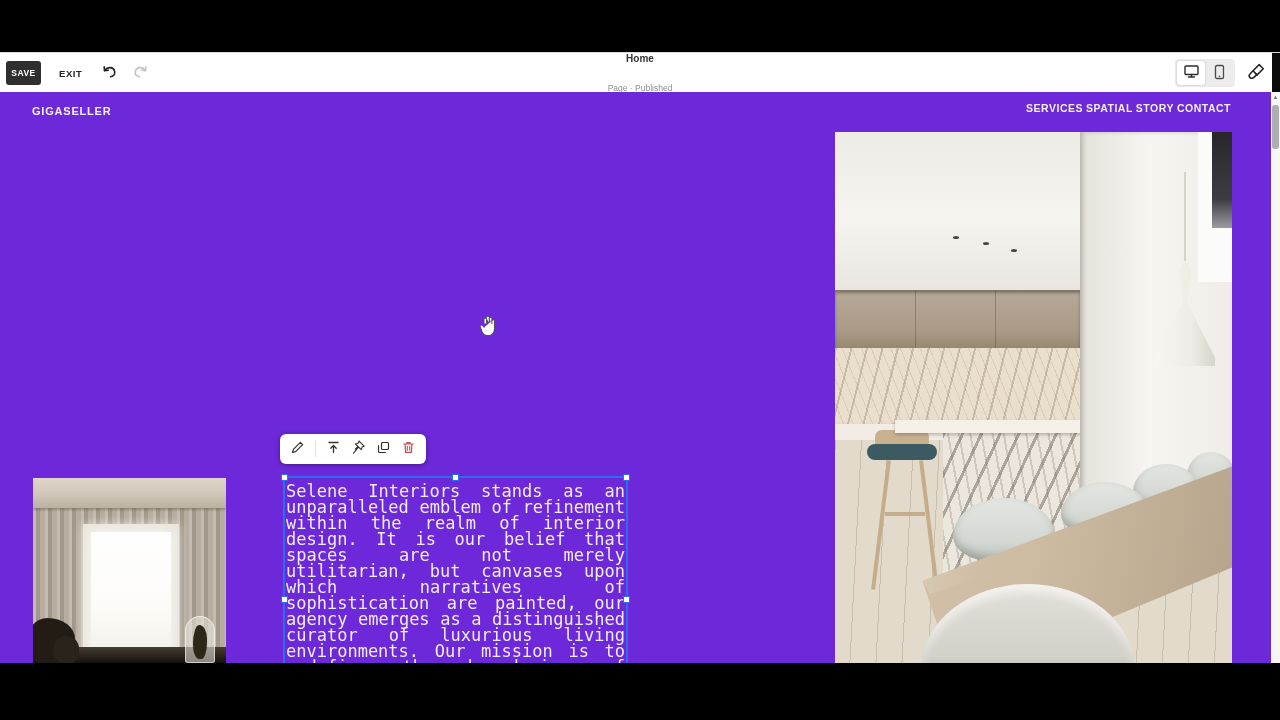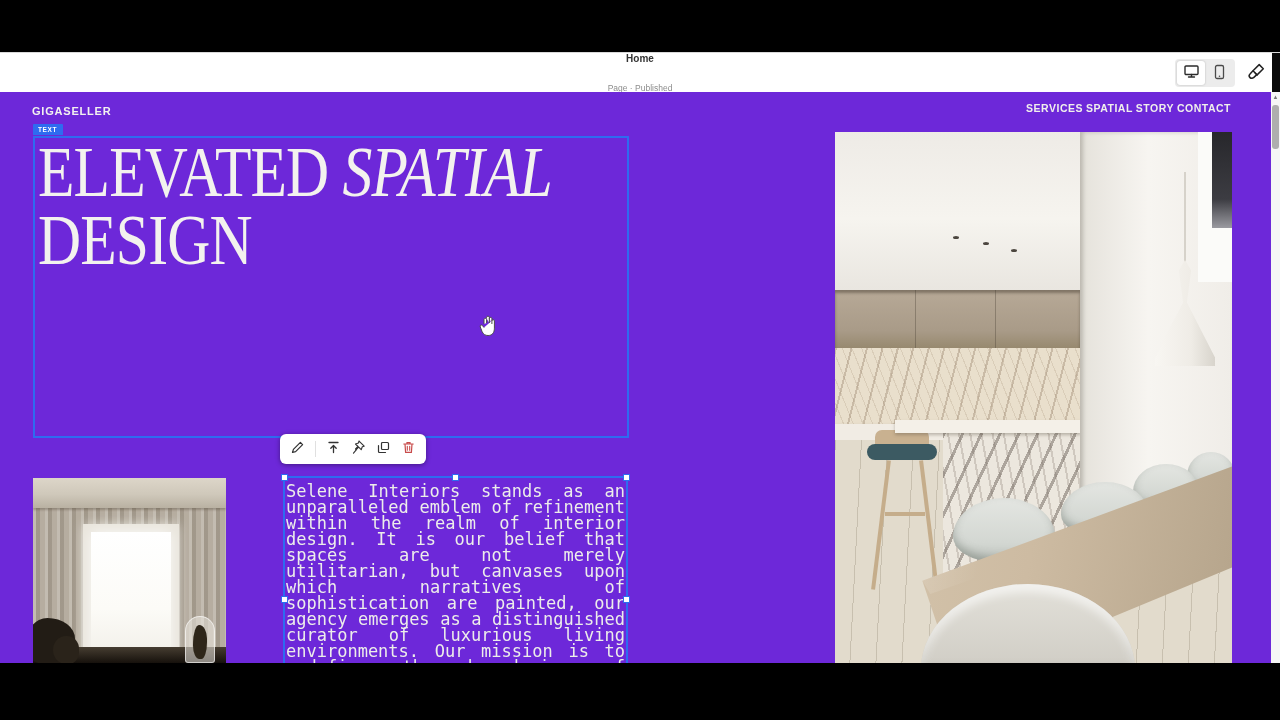--- a/index.html
+++ b/index.html
@@ -102,20 +102,40 @@
   .bottombar { position:absolute; left:0; top:663px; width:1280px; height:57px; background:#000; }
   .blackbar-top { position:absolute; left:0; top:0; width:1280px; height:52px; background:#000; }
 </style>
 </head>
 <body>
 
 <div class="frame">
   <div class="blackbar-top"></div>
 
   <div class="topbar">
+    <div class="topbar-left">
+      <button class="save-btn">SAVE</button>
+      <button class="exit-btn">EXIT</button>
+      <button class="icon-btn">
+        <span>
+          <svg width="17" height="17" viewBox="0 0 17 17" fill="none">
+              <path d="M3.5 7.5c3.6-4.6 9.4-3.4 10.2 1.2.5 3-1.6 5-4.2 5" stroke="#222" stroke-width="1.6" stroke-linecap="round"></path>
+              <path d="M3.2 3.8l.3 3.9 3.9-.4" stroke="#222" stroke-width="1.6" stroke-linecap="round" stroke-linejoin="round"></path>
+            </svg>
+        </span>
+      </button>
+      <button class="icon-btn">
+        <span>
+          <svg width="17" height="17" viewBox="0 0 17 17" fill="none">
+              <path d="M13.5 7.5C9.9 2.9 4.1 4.1 3.3 8.7c-.5 3 1.6 5 4.2 5" stroke="#c3c3c3" stroke-width="1.6" stroke-linecap="round"></path>
+              <path d="M13.8 3.8l-.3 3.9-3.9-.4" stroke="#c3c3c3" stroke-width="1.6" stroke-linecap="round" stroke-linejoin="round"></path>
+            </svg>
+        </span>
+      </button>
+    </div>
 
     <div class="topbar-center">
       <div class="page-title">Home</div>
       <div class="page-status">Page · Published</div>
     </div>
 
     <div class="topbar-right">
       <div class="device-toggle">
         <button class="device-seg active">
           <span>
@@ -150,24 +170,20 @@
   <div class="canvas">
 
     <div class="site-logo">GIGASELLER</div>
     <nav class="site-nav">
       <span class="nav-item">SERVICES</span>
       <span class="nav-item">SPATIAL</span>
       <span class="nav-item">STORY</span>
       <span class="nav-item">CONTACT</span>
     </nav>
 
-    <div class="hero-box">
-      <div class="block-tag">TEXT</div>
-      <h1 class="hero-h"><span>ELEVATED </span><em>SPATIAL</em><br><span>DESIGN</span></h1>
-    </div>
 
     <div class="block-toolbar">
       <button class="icon-btn">
         <span>
           <svg width="15" height="15" viewBox="0 0 15 15" fill="none">
               <path d="M2.5 12.5l.9-3.1 7-7 2.2 2.2-7 7-3.1.9z" stroke="#333" stroke-width="1.2" stroke-linejoin="round"></path>
             </svg>
         </span>
       </button>
       <span class="bt-divider"></span>

